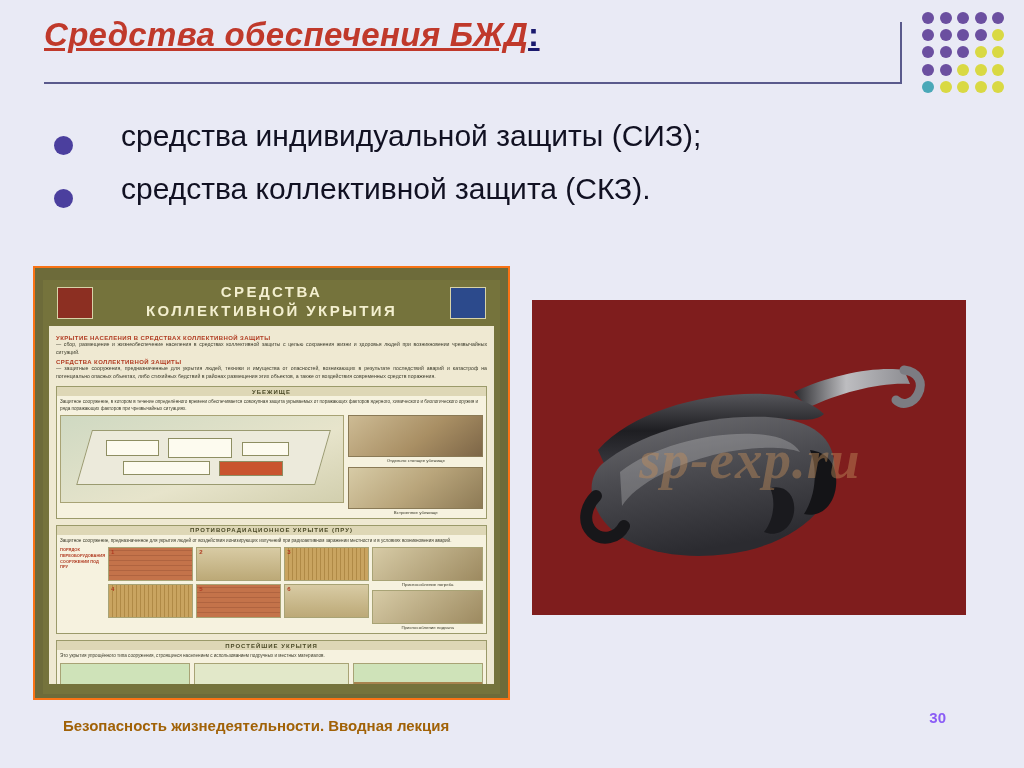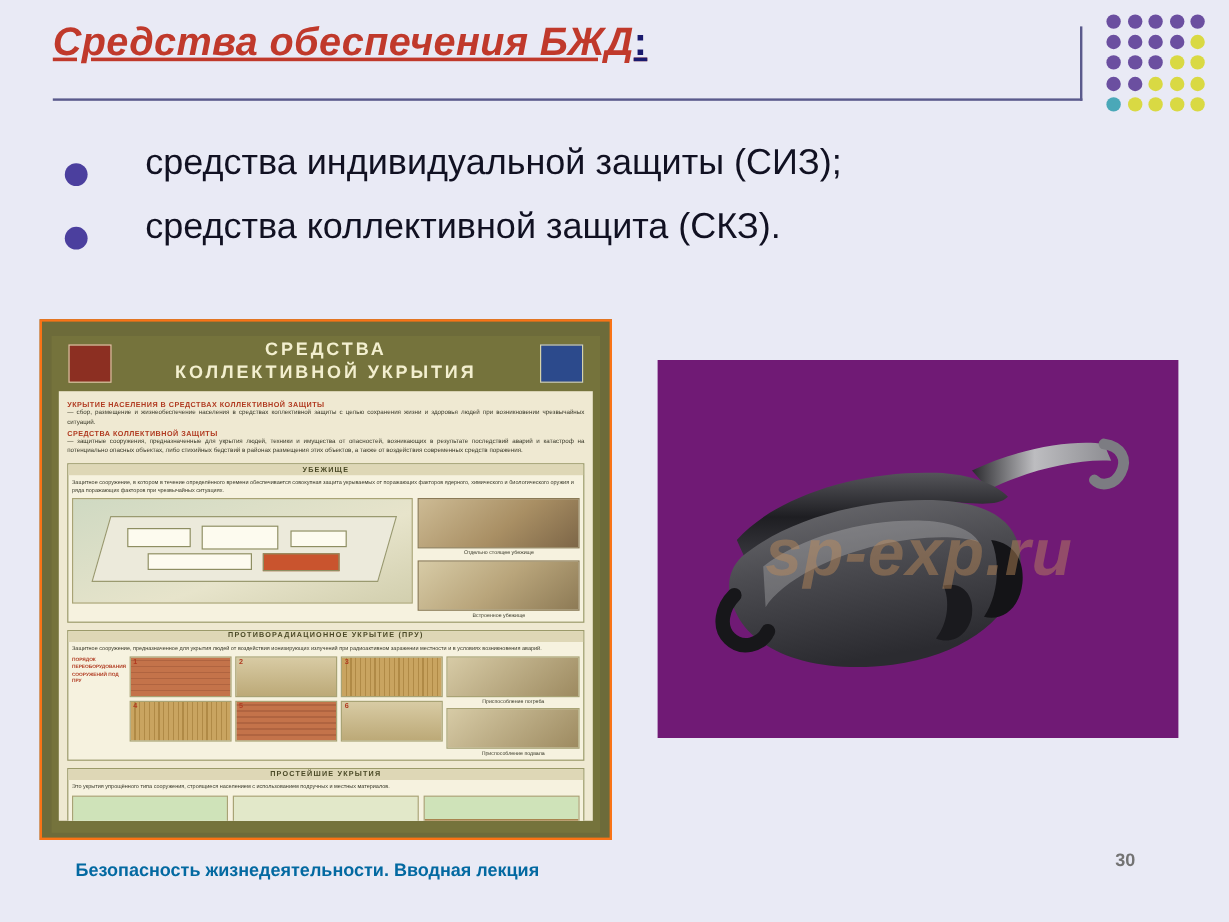--- a/index.html
+++ b/index.html
@@ -276,26 +276,27 @@
     flex: 1;
     height: 52px;
     border: 1px solid #a8a375;
   }
   .low.a { background: linear-gradient(180deg, #cfe3b9 0 40%, #bb9a6c 40% 100%); }
   .low.b { background: linear-gradient(180deg, #e2e8c9 0 45%, #c8a87a 45% 100%); }
   .low.c { background: linear-gradient(180deg, #cfe3b9 0 35%, #a8844f 35% 100%); }
 
   .photo-card {
     position: absolute;
-    left: 548px;
+    left: 532px;
     top: 300px;
     width: 434px;
     height: 315px;
-    background: #701a75;
+    background: #7f1d1d;
     overflow: hidden;
+    font-family: Liberation Serif, serif;
   }
   .watermark {
     position: absolute;
     left: 8px;
     top: 128px;
     width: 420px;
     text-align: center;
     font-size: 55px;
     font-weight: bold;
     color: rgba(190, 140, 90, 0.45);
@@ -310,29 +311,29 @@
     height: 315px;
   }
 
   
   .footer-text {
     position: absolute;
     left: 63px;
     bottom: 34px;
     font-size: 15px;
     font-weight: bold;
-    color: #0369a1;
+    color: #a16207;
   }
   .slide-number {
     position: absolute;
     right: 78px;
     bottom: 42px;
     font-size: 15px;
     font-weight: bold;
-    color: #737373;
+    color: #8b5cf6;
   }
 </style>
 </head>
 <body>
 
 <div class="dot-grid">
   <span style="background: rgb(107, 79, 160);"></span>
   <span style="background: rgb(107, 79, 160);"></span>
   <span style="background: rgb(107, 79, 160);"></span>
   <span style="background: rgb(107, 79, 160);"></span>

